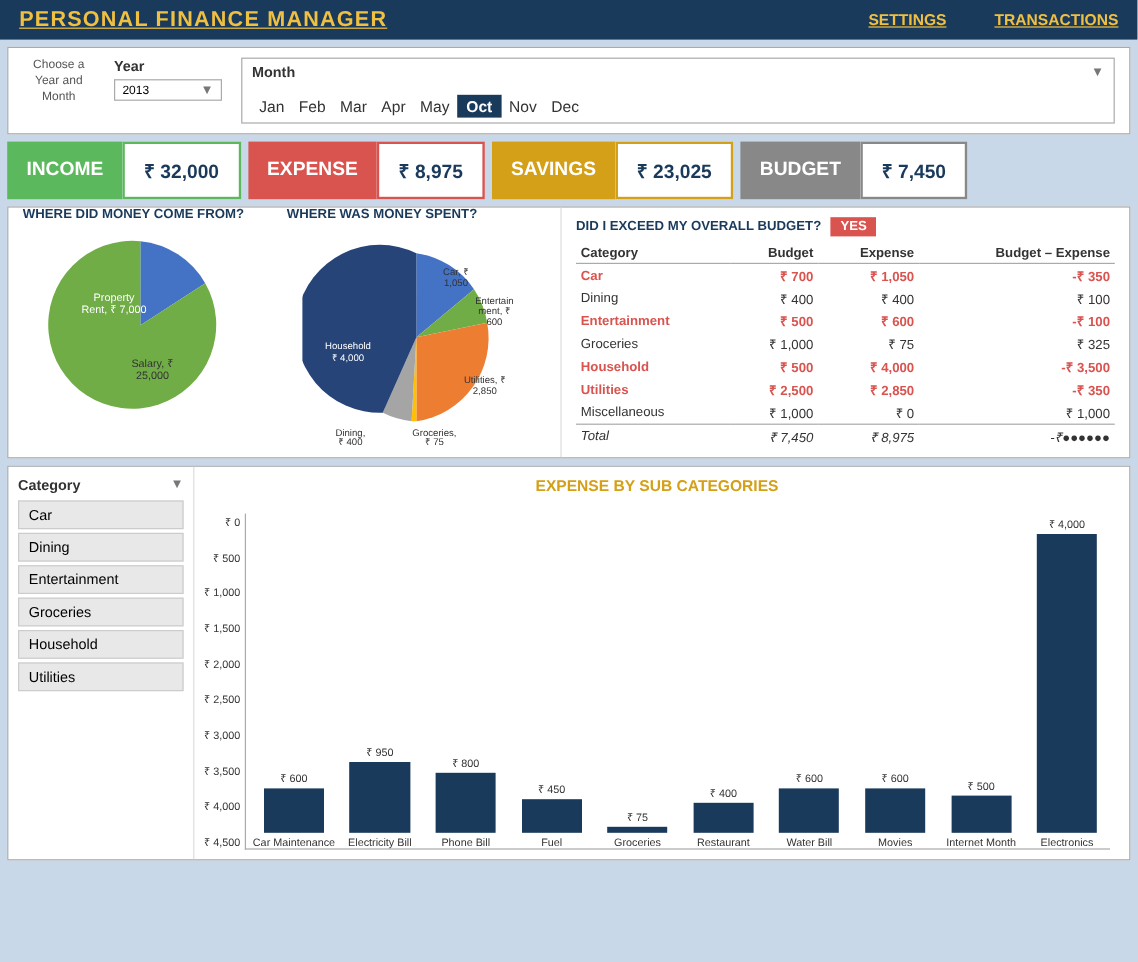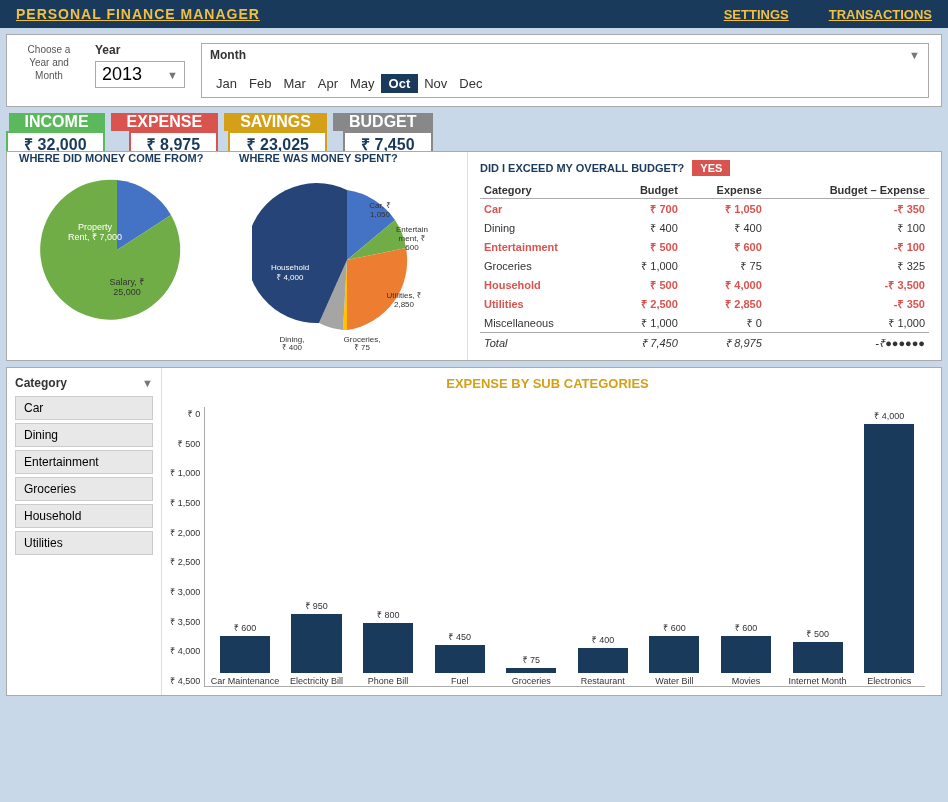--- a/index.html
+++ b/index.html
@@ -1,37 +1,37 @@
 <!DOCTYPE html>
 <html><head>
   <meta charset="utf-8">
   <style>
     * { box-sizing: border-box; margin: 0; padding: 0; font-family: Arial, sans-serif; }
     body { background: #c8d8e8; width: 948px; min-height: 802px; overflow-x: hidden; }
 
     
     #header { background: #1a3a5c; display: flex; justify-content: space-between; align-items: center; padding: 6px 16px; }
-    #header .app-title { color: #f0c040; font-size: 14px; font-weight: bold; text-decoration: underline; letter-spacing: 1px; }
+    #header .app-title { color: #f0c040; font-size: 18px; font-weight: bold; text-decoration: underline; letter-spacing: 1px; }
     #header .header-links { display: flex; gap: 24px; }
 
     
     #top-controls { background: white; margin: 6px; padding: 8px 12px; display: flex; gap: 16px; align-items: flex-start; border: 1px solid #aaa; }
     .choose-label { font-size: 10px; color: #555; width: 60px; text-align: center; line-height: 1.3; }
     .month-btn { border: none; background: none; font-size: 13px; cursor: pointer; padding: 2px 6px; color: #333; font-weight: normal; }
     .month-btn.active { background: #1a3a5c; color: white; font-weight: bold; padding: 2px 8px; }
     .month-header-row { display: flex; justify-content: space-between; align-items: center; }
     .year-wrapper { display: flex; align-items: flex-start; gap: 8px; }
     .year-input-box { display: flex; justify-content: space-between; align-items: center; border: 1px solid #aaa; padding: 2px 6px; width: 90px; }
     .month-outer { display: flex; flex-direction: column; gap: 12px; flex: 1; border: 1px solid #aaa; padding: 4px 8px; }
 
     
     #summary { display: flex; gap: 0; margin: 6px; align-items: center; }
-    .badge { display: flex; align-items: flex-end; gap: 0; height: 32px; flex-direction: column; }
+    .badge { display: flex; align-items: flex-end; gap: 0; height: 48px; }
     .badge-label { padding: 0 16px; height: 100%; display: flex; align-items: center; font-size: 16px; font-weight: bold; color: white; }
-    .badge-value { padding: 0 16px; height: 100%; display: flex; align-items: center; font-size: 16px; font-weight: bold; color: #1a3a5c; background: white; border: 2px solid; text-decoration: underline; }
+    .badge-value { padding: 0 16px; height: 100%; display: flex; align-items: center; font-size: 16px; font-weight: bold; color: #1a3a5c; background: white; border: 2px solid; }
     .income-label { background: #5cb85c; }
     .income-value { border-color: #5cb85c; }
     .expense-label { background: #d9534f; margin-left: 6px; }
     .expense-value { border-color: #d9534f; }
     .savings-label { background: #d4a017; margin-left: 6px; }
     .savings-value { border-color: #d4a017; }
     .budget-label { background: #888; margin-left: 6px; }
     .budget-value { border-color: #888; }
 
     
@@ -84,21 +84,21 @@
     <span style="cursor:pointer; color:#f0c040; font-size:13px; font-weight:bold; text-decoration:underline; margin-left:16px;">TRANSACTIONS</span>
   </div>
 </div>
 
 <div id="top-controls">
   <div class="choose-label">Choose a Year and Month</div>
   <div class="year-wrapper">
     <div style="display:flex;flex-direction:column;gap:4px;">
       <label style="font-size:12px;font-weight:bold;color:#333;">Year</label>
       <div class="year-input-box">
-        <span style="font-size:18px;">2013</span>
+        <span style="font-size:10px;">2013</span>
         <span style="font-size:11px;color:#777;">▼</span>
       </div>
     </div>
   </div>
   <div class="month-outer">
     <div class="month-header-row">
       <label style="font-size:12px;font-weight:bold;color:#333;">Month</label>
       <span style="font-size:11px;color:#777;">▼</span>
     </div>
     <div class="months" id="months-row">

